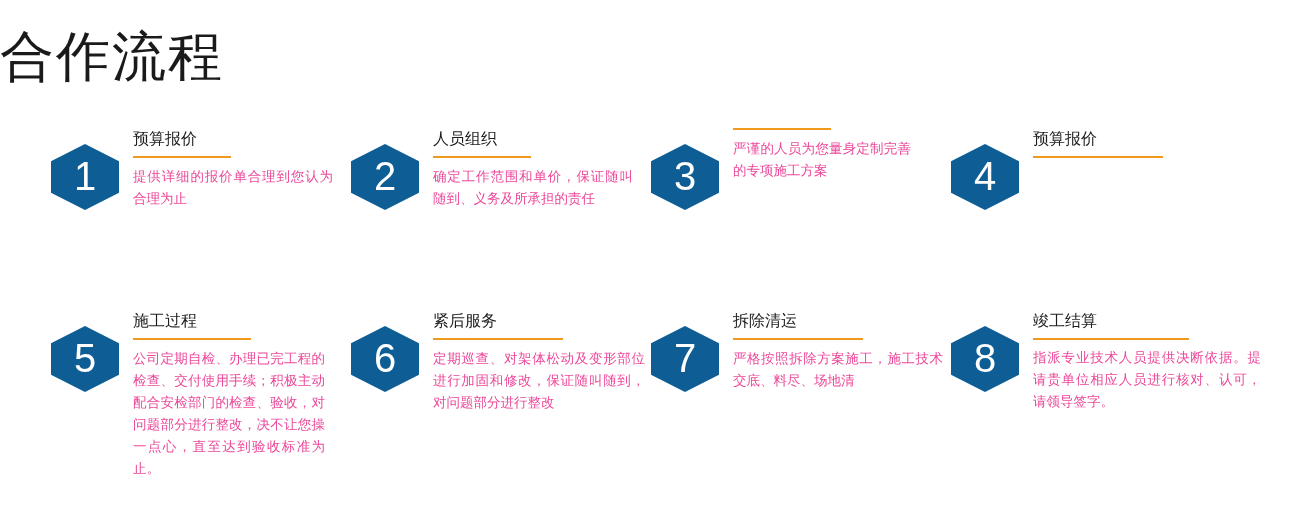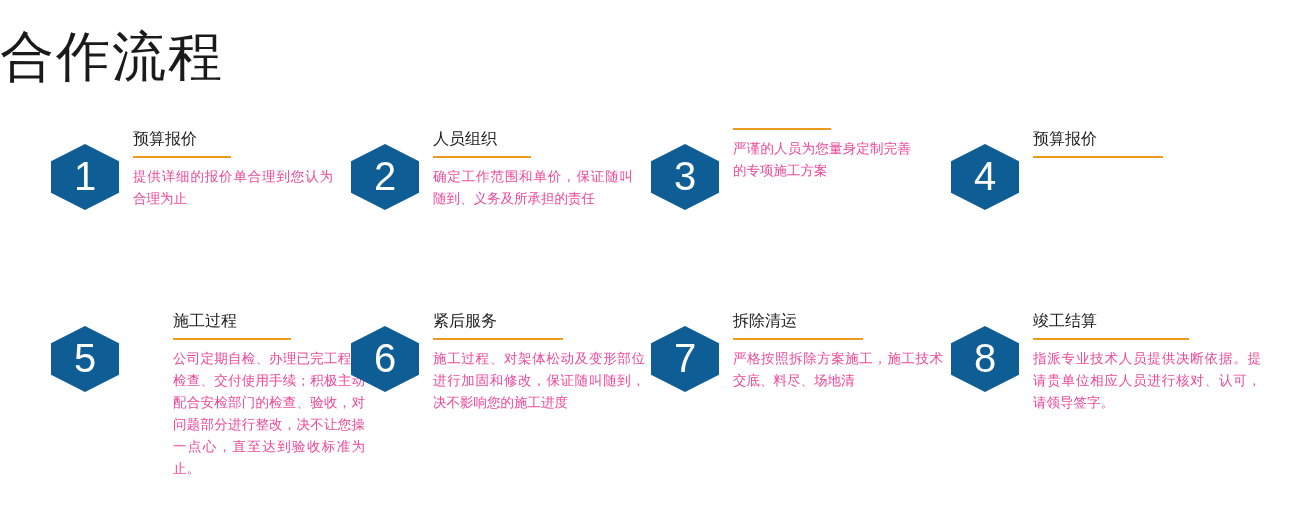--- a/index.html
+++ b/index.html
@@ -125,24 +125,24 @@
     text-align: justify;
     word-break: break-all;
   }
 
   
   .row-top .col1 .step-body { width: 200px; }
   .row-top .col2 .step-body { width: 200px; }
   .row-top .col3 .step-body { width: 178px; }
   .row-top .col4 .step-body { width: 198px; }
 
-  .row-bottom .col1 .step-body { width: 192px; margin-left: 40px; }
+  .row-bottom .col1 .step-body { width: 192px; }
   .row-bottom .col2 .step-body { width: 212px; }
   .row-bottom .col3 .step-body { width: 210px; }
-  .row-bottom .col4 .step-body { width: 228px; }
+  .row-bottom .col4 .step-body { width: 228px; font-family: Liberation Serif, serif; }
 </style>
 </head>
 <body style="background: rgb(255, 255, 255);">
 
 <div class="page">
 
   <div class="page-title">合作流程</div>
 
   <div class="steps">
 
@@ -217,21 +217,21 @@
 
       <div class="step col2">
         <div class="hex-wrap">
           <div class="hex" style="background: rgb(14, 93, 149);">
             <span class="hex-num">6</span>
           </div>
         </div>
         <div class="step-body">
           <div class="step-title">紧后服务</div>
           <div class="step-rule" style="background: rgb(240, 153, 31);"></div>
-          <div class="step-desc">施工过程、对架体松动及变形部位进行加固和修改，保证随叫随到，决不影响您的施工进度</div>
+          <div class="step-desc">定期巡查、对架体松动及变形部位进行加固和修改，保证随叫随到，对问题部分进行整改</div>
         </div>
       </div>
 
       <div class="step col3">
         <div class="hex-wrap">
           <div class="hex" style="background: rgb(14, 93, 149);">
             <span class="hex-num">7</span>
           </div>
         </div>
         <div class="step-body">

